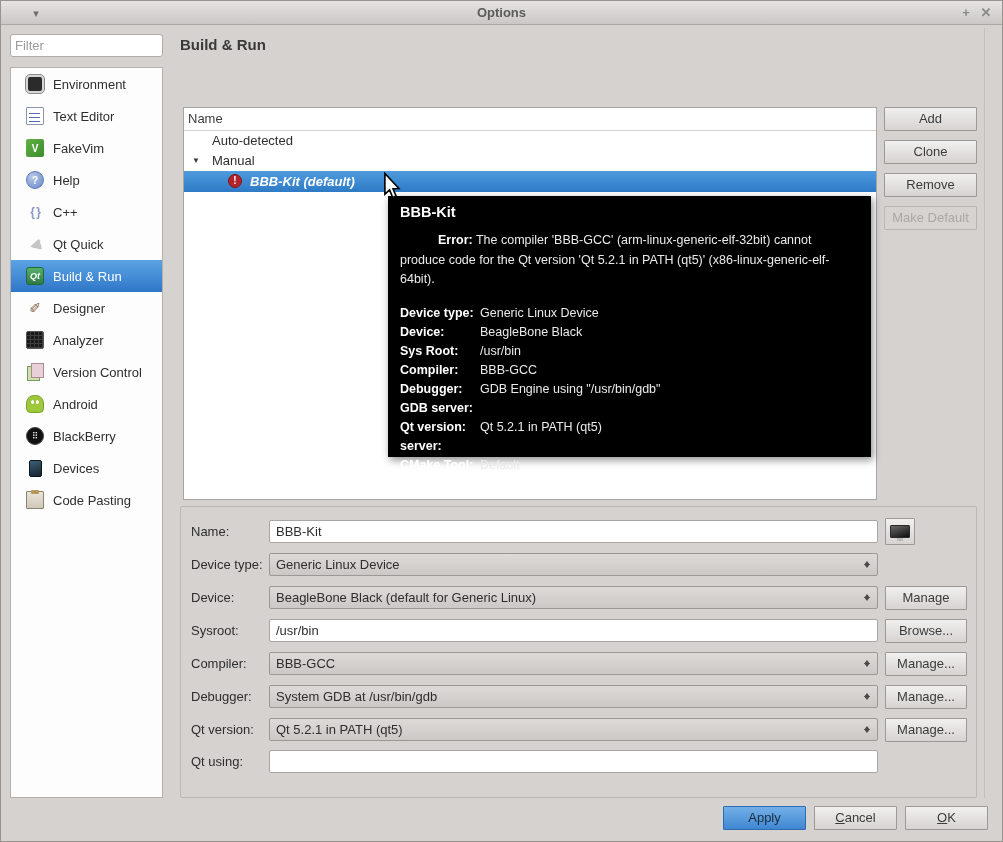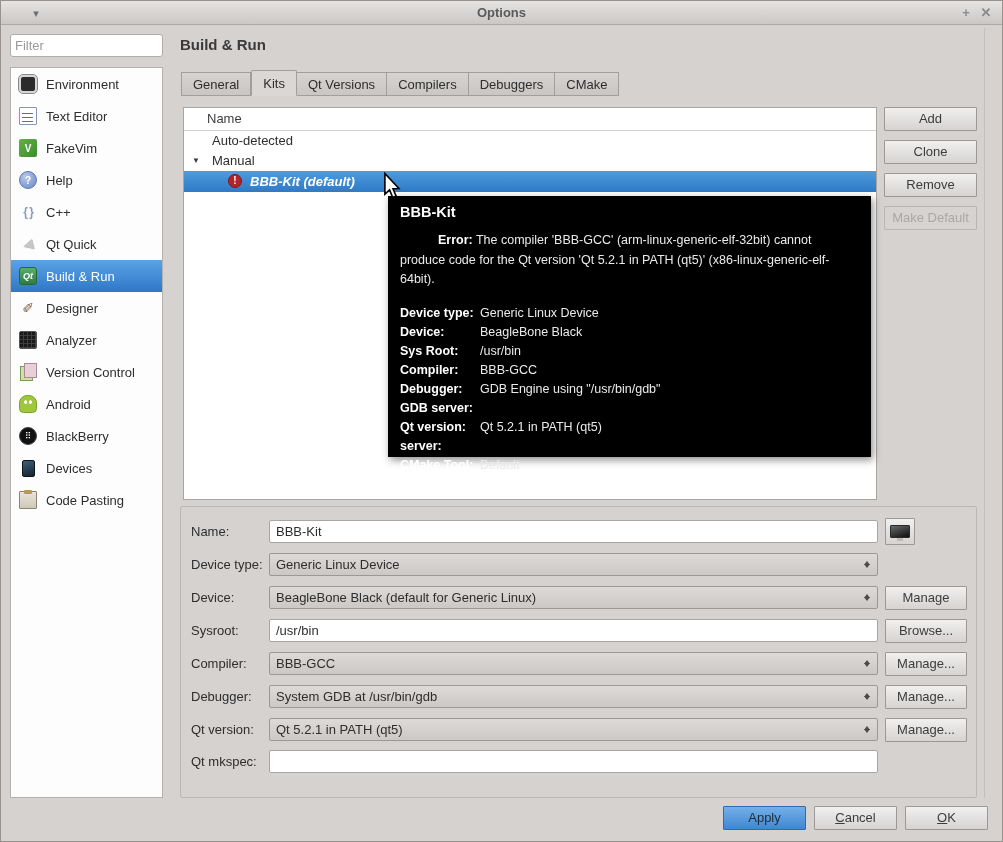--- a/index.html
+++ b/index.html
@@ -19,21 +19,21 @@
   .winbtn.max { right:26px; }
   .winbtn.close { right:6px; }
 
   
   .filter-box { position:absolute; left:10px; top:34px; width:153px; height:23px;
     border:1px solid #b0aca9; border-radius:3px; background:#fff; padding:0 4px; font-size:13px;
     font-family:"Liberation Sans", sans-serif; color:#2e2e2e; }
   .filter-box::placeholder { color:#9a9a9a; }
   .sidebar { position:absolute; left:10px; top:67px; width:153px; height:731px;
     background:#fdfdfd; border:1px solid #b3b0ae; overflow:hidden; }
-  .side-item { display:flex; align-items:center; height:32px; padding-left:4px; }
+  .side-item { display:flex; align-items:center; height:32px; padding-left:11px; }
   .side-item.selected { background:linear-gradient(#5ba3e3,#2f77c8); color:#fff; }
   .icon { width:18px; height:18px; margin:0 9px 0 4px; flex:none; position:relative;
     display:flex; align-items:center; justify-content:center; font-size:10px; border-radius:3px; }
   .ic-env { background:#2b2b2b; border:2px solid #d6d6d6; outline:1px solid #8a8a8a; border-radius:4px; }
   .ic-text { background:#fff; border:1px solid #8a96b0; border-radius:1px;
     background-image:repeating-linear-gradient(rgba(0,0,0,0) 0 3px,#4f6fae 3px 4px);
     background-size:11px 12px; background-position:2px 2px; background-repeat:no-repeat; }
   .ic-fakevim { background:linear-gradient(135deg,#63b045,#3c8c2e); border-radius:2px; color:#fff; font-weight:bold; }
   .ic-fakevim::after { content:"V"; }
   .ic-help { border-radius:50%; background:radial-gradient(circle at 35% 30%,#b8c8e8,#6888c8);
@@ -73,21 +73,21 @@
   .tabbar { position:absolute; left:181px; top:70px; height:26px; display:flex; align-items:flex-end; }
   .tab { height:24px; line-height:23px; padding:0 11px; background:linear-gradient(#d6d3d1,#c9c6c4);
     border:1px solid #a19e9c; border-left-width:0; color:#2e2e2e; position:relative; }
   .tab:first-child { border-left-width:1px; }
   .tab.active { height:26px; line-height:26px; background:#dad7d5; border-left-width:1px;
     border-bottom:1px solid #dad7d5; border-radius:2px 2px 0 0; z-index:2; }
 
   
   .tree-panel { position:absolute; left:183px; top:107px; width:694px; height:393px;
     background:#fff; border:1px solid #a8a5a3; }
-  .tree-header { height:23px; line-height:22px; padding-left:23px; color:#3c3c3c;
+  .tree-header { height:23px; line-height:22px; padding-left:4px; color:#3c3c3c;
     border-bottom:1px solid #d2cfcd; background:#fff; }
   .tree-row { position:absolute; left:0; right:0; height:20px; line-height:20px; }
   .tree-row .lbl { position:absolute; left:28px; }
   .tree-row.auto { top:23px; }
   .tree-row.manual { top:43px; }
   .tree-arrow { position:absolute; left:8px; top:0; font-size:8px; color:#3a3a3a; line-height:20px; }
   .tree-row.kit { top:63px; height:21px; line-height:21px;
     background:linear-gradient(#4f9bdd,#2e7ac6); color:#fff; font-weight:bold; font-style:italic; }
   .err-badge { position:absolute; left:44px; top:3px; width:14px; height:14px; border-radius:50%;
     background:#b5232b; border:1px solid #7e161c; color:#fff; font-size:10px; font-weight:bold;
@@ -210,28 +210,20 @@
       <span class="icon ic-devices"></span>
       <span>Devices</span>
     </div>
     <div class="side-item">
       <span class="icon ic-paste"></span>
       <span>Code Pasting</span>
     </div>
   </div>
 
   <div class="page-title">Build &amp; Run</div>
-  <div class="tabbar">
-    <div class="tab">General</div>
-    <div class="tab active">Kits</div>
-    <div class="tab">Qt Versions</div>
-    <div class="tab">Compilers</div>
-    <div class="tab">Debuggers</div>
-    <div class="tab">CMake</div>
-  </div>
 
   <div class="tree-panel">
     <div class="tree-header">Name</div>
     <div class="tree-row auto">
       <span class="lbl">Auto-detected</span>
     </div>
     <div class="tree-row manual">
       <span class="tree-arrow">▼</span>
       <span class="lbl">Manual</span>
     </div>
@@ -294,21 +286,21 @@
     </div>
     <div class="frow" style="top:211px">
       <span class="flabel">Qt version:</span>
       <div class="field select">
         <span>Qt 5.2.1 in PATH (qt5)</span>
         <span class="spin"></span>
       </div>
       <div class="btn act">Manage...</div>
     </div>
     <div class="frow" style="top:243px">
-      <span class="flabel">Qt mkspec:</span>
+      <span class="flabel">Qt using:</span>
       <input class="field" value="" style="">
     </div>
   </div>
 
   <div class="tooltip">
     <div class="tt-title">BBB-Kit</div>
     <div class="tt-error"><b>Error:</b><span> The compiler 'BBB-GCC' (arm-linux-generic-elf-32bit) cannot produce code for the Qt version 'Qt 5.2.1 in PATH (qt5)' (x86-linux-generic-elf-64bit).</span></div>
     <div class="tt-rows">
       <div class="tt-row">
           <span class="k">Device type:</span>

